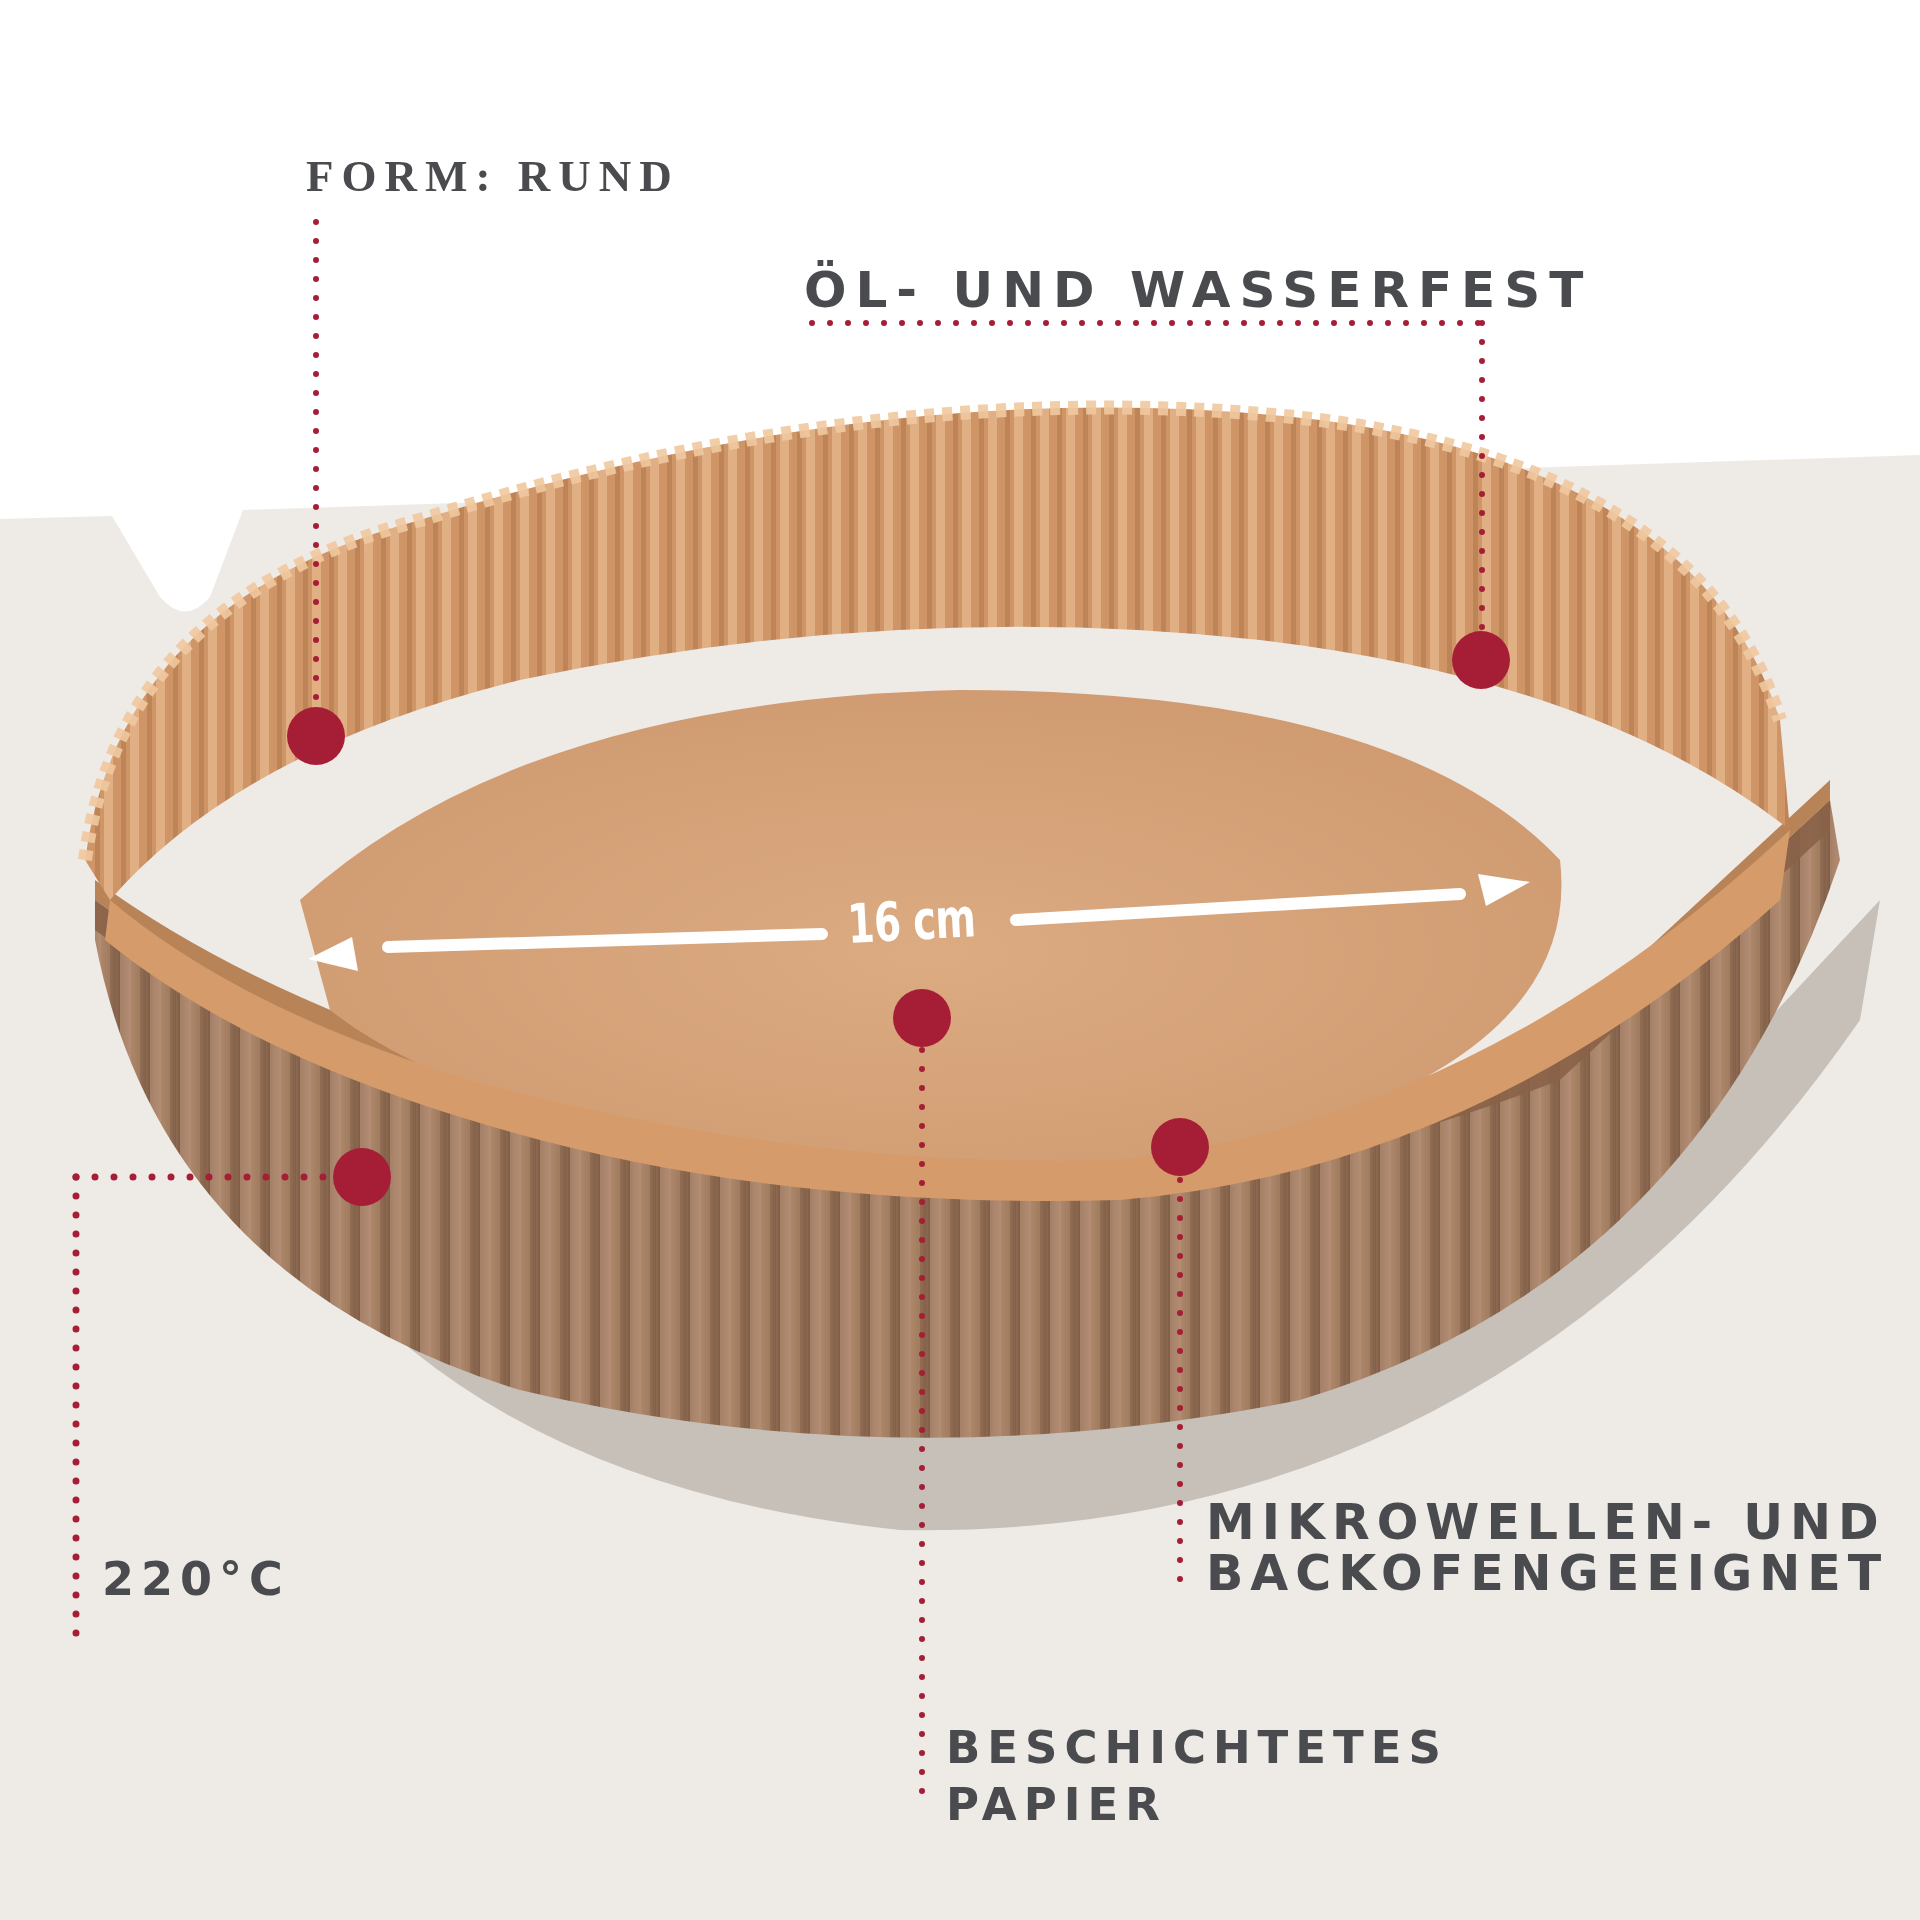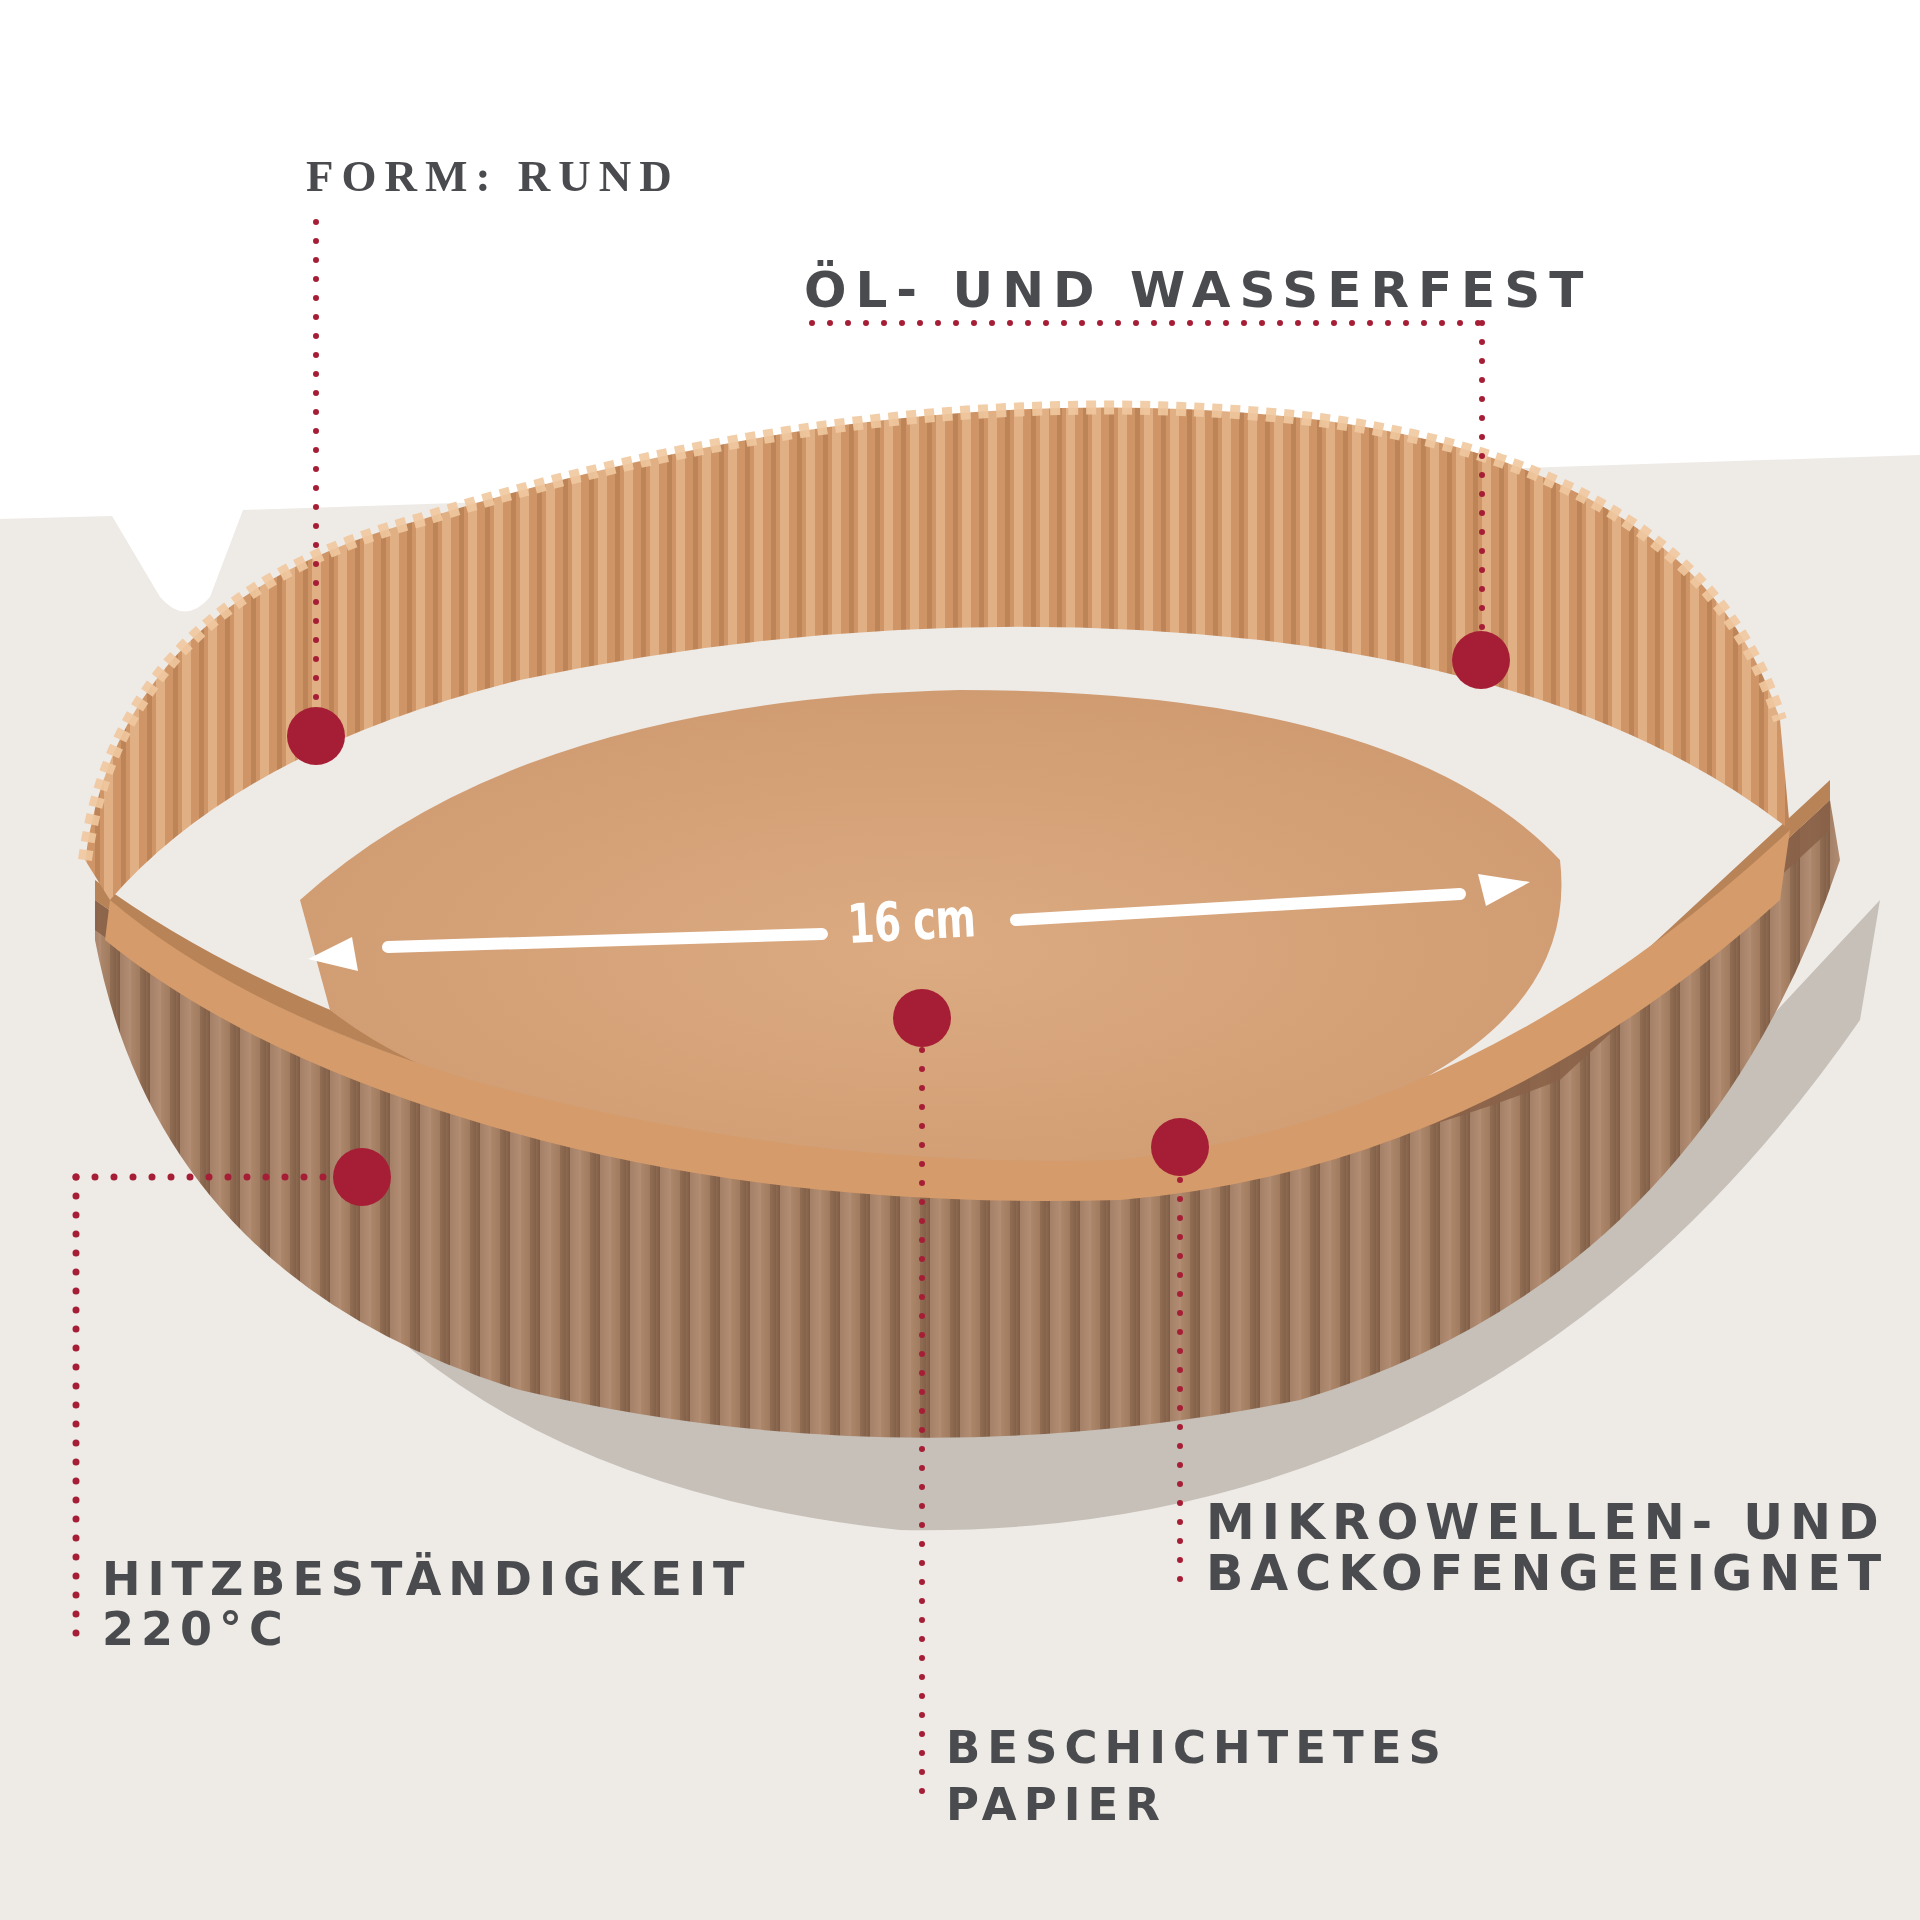--- a/index.html
+++ b/index.html
@@ -103,21 +103,20 @@
 
   <div class="label l-form">
     <span class="line">FORM: RUND</span>
   </div>
 
   <div class="label l-oel">
     <span class="line">ÖL- UND WASSERFEST</span>
   </div>
 
   <div class="label l-hitze">
-    <span class="line">HITZBESTÄNDIGKEIT</span>
     <span class="line">220°C</span>
   </div>
 
   <div class="label l-mikro">
     <span class="line">MIKROWELLEN- UND</span>
     <span class="line">BACKOFENGEEIGNET</span>
   </div>
 
   <div class="label l-besch">
     <span class="line">BESCHICHTETES</span>

